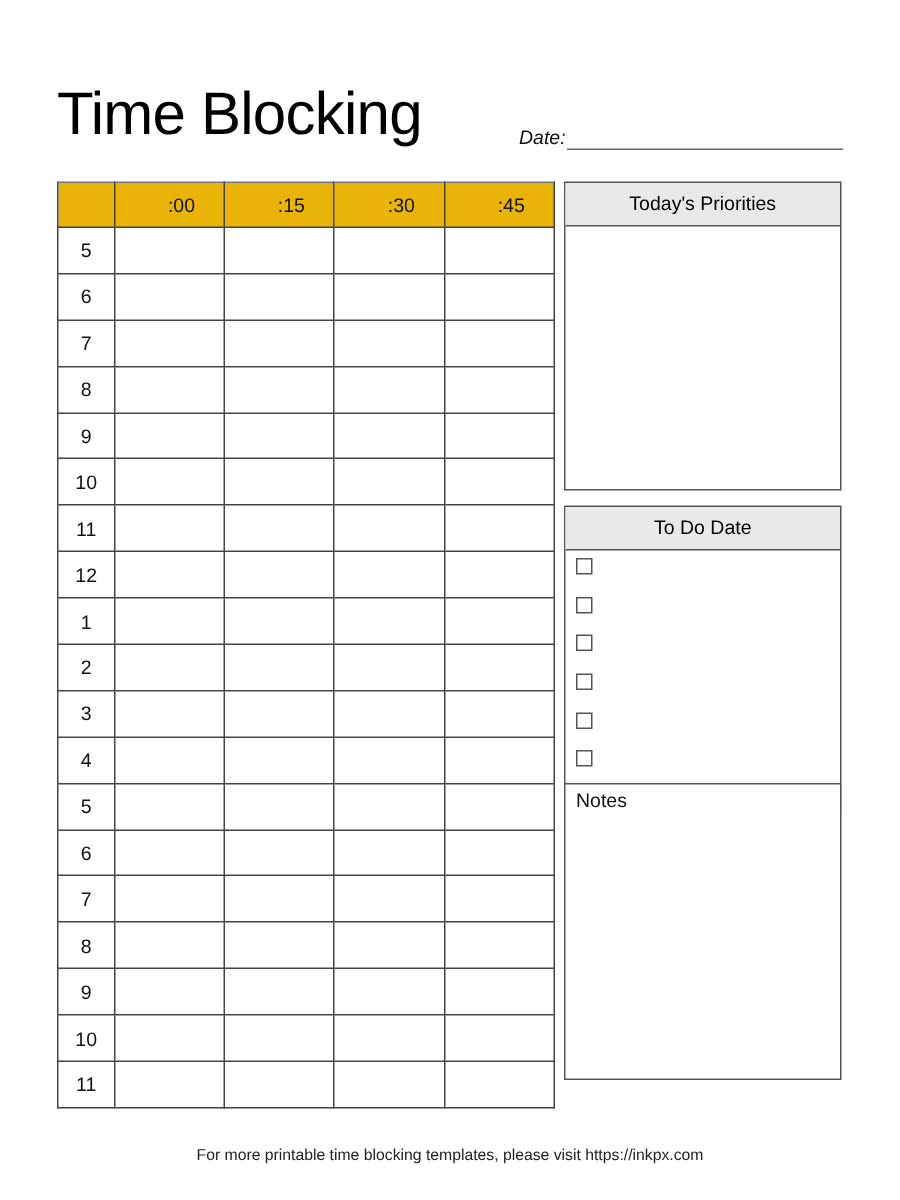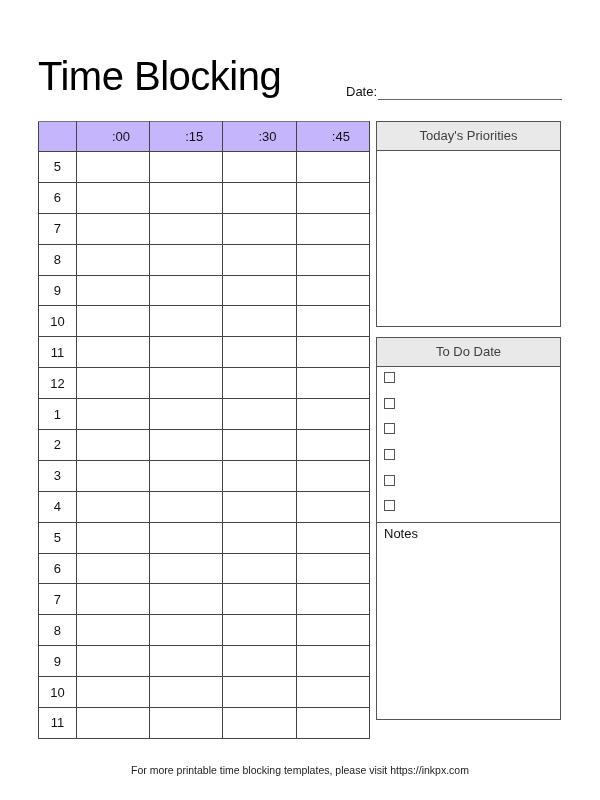--- a/index.html
+++ b/index.html
@@ -7,47 +7,47 @@
     body { position: relative; font-family: "Liberation Sans", sans-serif; color: #111; }
 
     .title {
       position: absolute; left: 38px; top: 52px;
       font-family: "Liberation Sans", sans-serif;
       font-weight: normal; font-size: 40px; letter-spacing: -0.5px; color: #000;
       line-height: 48px;
     }
     .date-wrap {
       position: absolute; left: 346px; top: 82px; width: 216px; height: 18px;
-      display: flex; align-items: flex-end;
+      display: flex; align-items: flex-end; font-style: italic;
     }
     .date-label { font-size: 13px; color: #111; line-height: 16px; }
     .date-line { flex: 1; height: 16px; border-bottom: 1px solid #666; margin-left: 1px; }
 
     table.grid {
       position: absolute; left: 38px; top: 121px;
       border-collapse: collapse; width: 332px;
     }
     table.grid th, table.grid td {
       border: 1px solid #444; font-size: 13px; text-align: center;
       font-weight: normal; color: #111;
     }
-    table.grid th { background: #c4b5fd; height: 30px; padding-left: 16px; }
+    table.grid th { background: #eab308; height: 30px; padding-left: 16px; }
     table.grid td { height: 30.9px; }
     table.grid td.hour { width: 38px; }
     table.grid col.c-hour { width: 38px; }
     table.grid col.c-q { width: 73.5px; }
     table.grid tr:first-child th { border-top: 1.5px solid #777; }
 
     .panel {
       position: absolute; left: 376px; width: 185px;
       border: 1px solid #555; background: #fff;
     }
     .panel-head {
       background: #e9e9e9; border-bottom: 1px solid #555;
-      text-align: center; font-size: 13px; color: #404040;
+      text-align: center; font-size: 13px; color: #000000;
       height: 29px; line-height: 28px;
     }
     #priorities { top: 121px; height: 206px; }
     #todo { top: 337px; height: 205px; }
     #notes { top: 522px; height: 198px; }
     .todo-items { padding-top: 5px; padding-left: 7px; }
     .todo-item { height: 25.7px; display: flex; align-items: flex-start; }
     .checkbox {
       width: 11px; height: 11px; border: 1px solid #555; background: #fff;
       margin-top: 0px;

